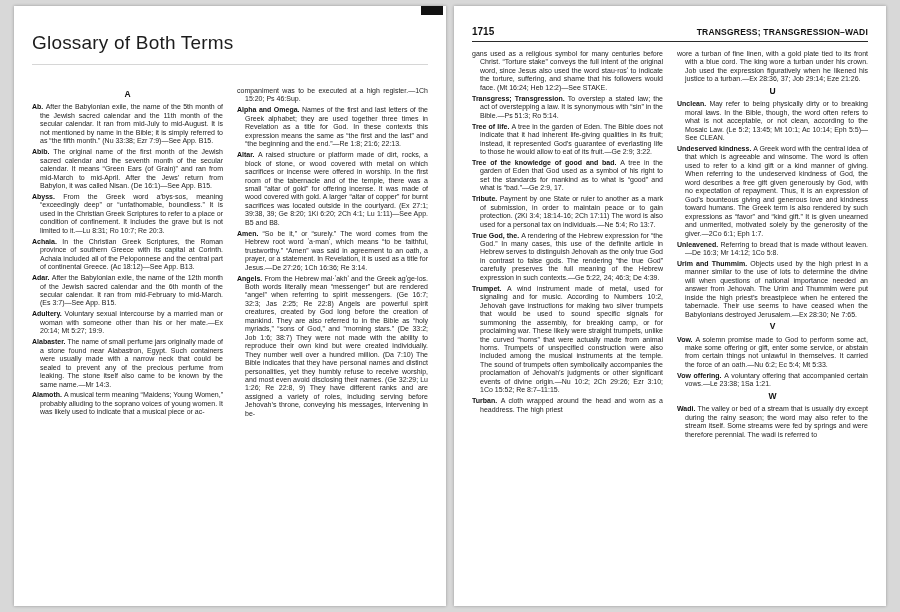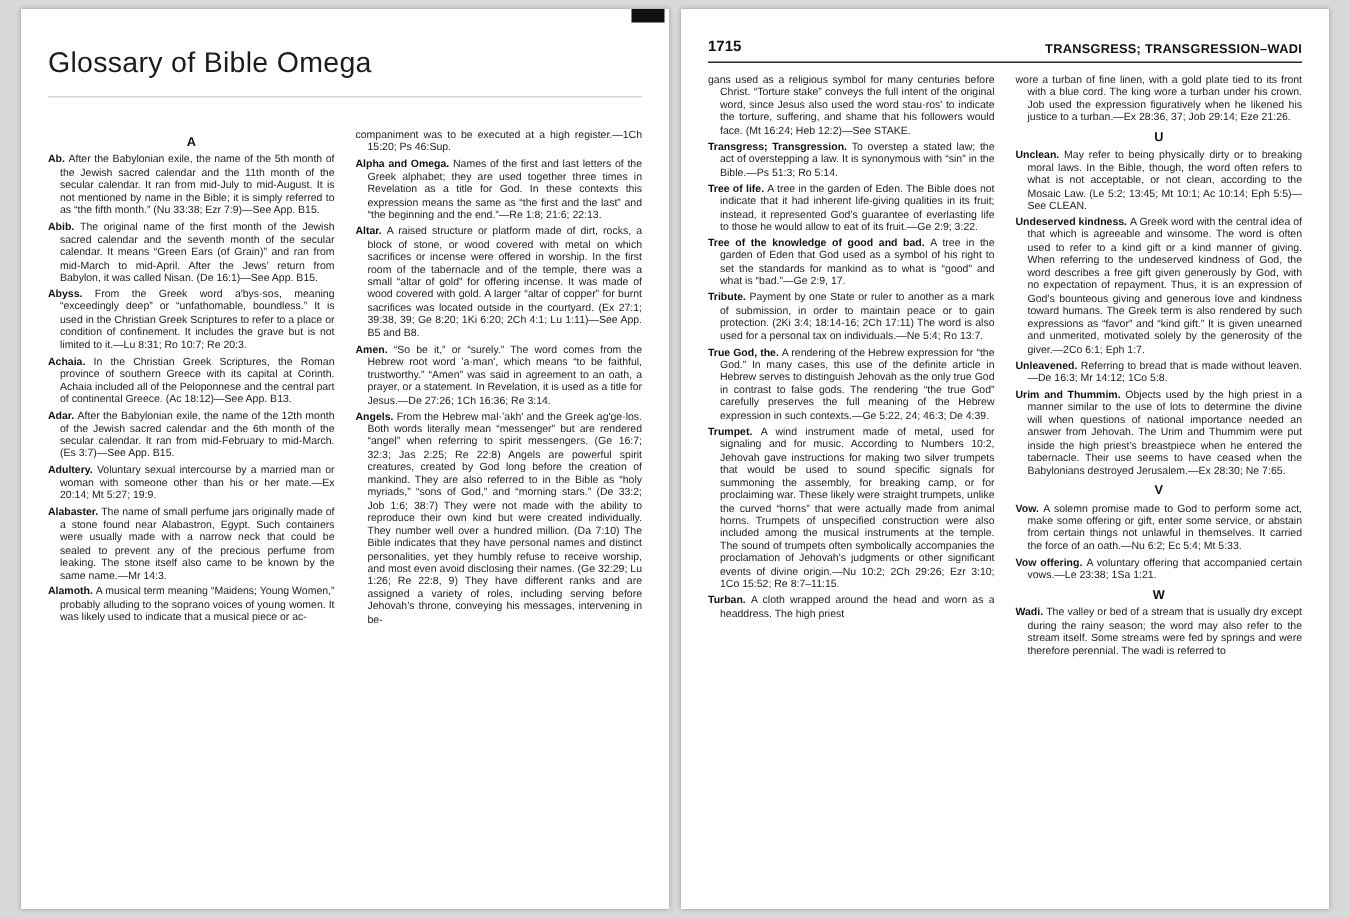--- a/index.html
+++ b/index.html
@@ -60,21 +60,21 @@
   }
 </style>
 </head>
 <body>
 
 <div class="spread">
 
   <div class="page page-left">
     <div class="corner-tab"></div>
     <div class="page-inner">
-      <h1 class="glossary-title">Glossary of Bible Omega</h1>
+      <h1 class="glossary-title">Glossary of Both Terms</h1>
       <hr class="title-rule">
       <div class="cols">
         <div class="col">
             <div class="section-letter">A</div>
             <p class="entry"><b>Ab. </b>After the Babylonian exile, the name of the 5th month of the Jewish sacred calendar and the 11th month of the secular calendar. It ran from mid-July to mid-August. It is not mentioned by name in the Bible; it is simply referred to as “the fifth month.” (Nu 33:38; Ezr 7:9)—See App. B15.</p>
             <p class="entry"><b>Abib. </b>The original name of the first month of the Jewish sacred calendar and the seventh month of the secular calendar. It means “Green Ears (of Grain)” and ran from mid-March to mid-April. After the Jews’ return from Babylon, it was called Nisan. (De 16:1)—See App. B15.</p>
             <p class="entry"><b>Abyss. </b>From the Greek word a′bys·sos, meaning “exceedingly deep” or “unfathomable, boundless.” It is used in the Christian Greek Scriptures to refer to a place or condition of confinement. It includes the grave but is not limited to it.—Lu 8:31; Ro 10:7; Re 20:3.</p>
             <p class="entry"><b>Achaia. </b>In the Christian Greek Scriptures, the Roman province of southern Greece with its capital at Corinth. Achaia included all of the Peloponnese and the central part of continental Greece. (Ac 18:12)—See App. B13.</p>
             <p class="entry"><b>Adar. </b>After the Babylonian exile, the name of the 12th month of the Jewish sacred calendar and the 6th month of the secular calendar. It ran from mid-February to mid-March. (Es 3:7)—See App. B15.</p>
             <p class="entry"><b>Adultery. </b>Voluntary sexual intercourse by a married man or woman with someone other than his or her mate.—Ex 20:14; Mt 5:27; 19:9.</p>

